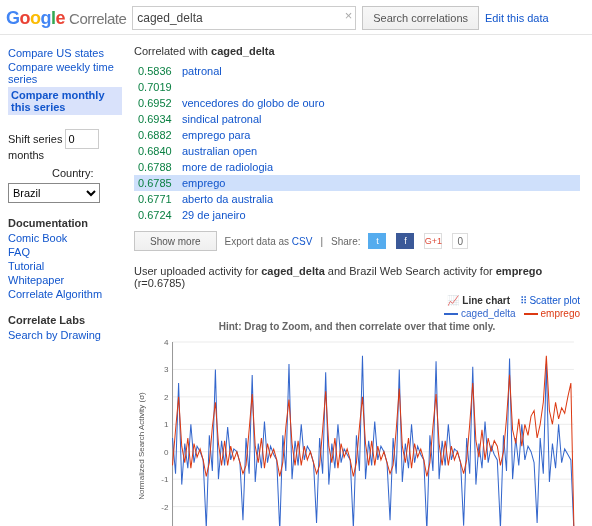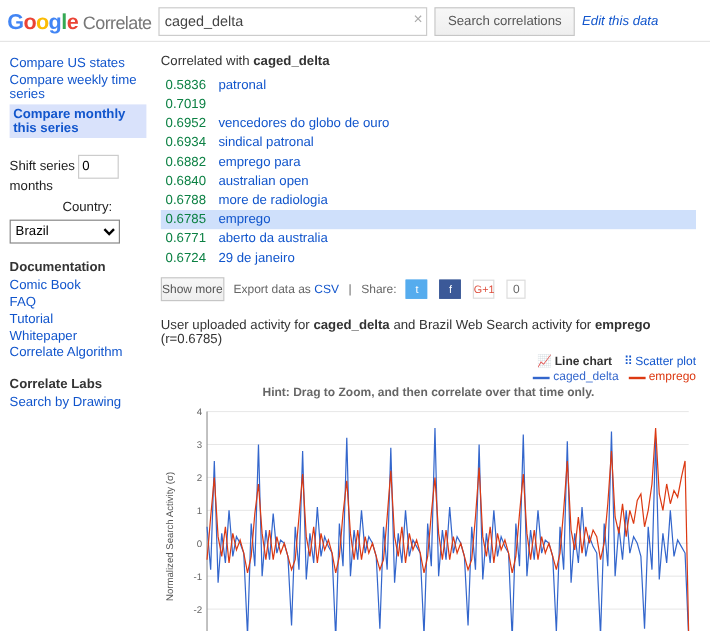--- a/index.html
+++ b/index.html
@@ -8,21 +8,21 @@
   
   .header { display: flex; align-items: center; padding: 6px 8px 4px 6px; border-bottom: 1px solid #e5e5e5; gap: 6px; }
   .logo { font-family: Arial, sans-serif; font-size: 18px; font-weight: bold; letter-spacing: -0.5px; display: flex; align-items: baseline; }
   .logo .g1 { color: #4285F4; } .logo .o1 { color: #EA4335; } .logo .o2 { color: #FBBC05; }
   .logo .g2 { color: #4285F4; } .logo .l  { color: #34A853; } .logo .e  { color: #EA4335; }
   .logo .sub { color: #777; font-weight: normal; margin-left: 4px; font-size: 15px; }
   .search-wrap { position: relative; }
   .search-input { width: 200px; height: 20px; border: 1px solid #ccc; padding: 1px 18px 1px 4px; font-size: 12px; color: #444; }
   .clear-x { position: absolute; right: 4px; top: 2px; color: #aaa; font-size: 13px; cursor: pointer; }
   .gbtn { height: 24px; border: 1px solid #c6c6c6; background: linear-gradient(#f7f7f7,#efefef); color: #555; padding: 0 10px; font-size: 11px; cursor: pointer; }
-  .edit-link { font-size: 11px; font-style: italic; }
+  .edit-link { font-size: 11px; }
 
   
   .body { display: flex; }
   .sidebar { width: 128px; padding: 10px 6px 10px 8px; box-sizing: border-box; }
   .main { flex: 1; padding: 10px 12px 10px 6px; box-sizing: border-box; }
 
   .side-link { display: block; margin: 2px 0; }
   .side-active { display: block; margin: 2px 0 6px 0; padding: 2px 3px; background: #d9e2fb; color: #1155cc; font-weight: bold; }
   .side-block { margin-bottom: 14px; }
   .side-head { font-weight: bold; color: #333; margin: 8px 0 3px 0; }
@@ -32,21 +32,21 @@
 
   
   .corr-head { color: #333; margin-bottom: 6px; }
   .corr-list { margin-bottom: 8px; }
   .corr-row { padding: 2px 4px; display: flex; gap: 6px; }
   .corr-row.highlight { background: #cfe0fb; }
   .corr-score { color: #0b8043; width: 38px; }
   .corr-term { color: #1155cc; }
 
   .toolbar-row { display: flex; align-items: center; gap: 8px; margin: 8px 0 14px 0; font-size: 10px; color: #666; }
-  .small-btn { height: 20px; border: 1px solid #c6c6c6; background: linear-gradient(#f7f7f7,#efefef); color: #555; padding: 0 0; font-size: 10px; cursor: pointer; }
+  .small-btn { height: 20px; border: 1px solid #c6c6c6; background: linear-gradient(#f7f7f7,#efefef); color: #555; padding: 0 15px; font-size: 10px; cursor: pointer; }
   .share-ic { display:inline-flex; align-items:center; justify-content:center; width:16px; height:14px; border:1px solid #ddd; font-size:9px; margin-right:2px;}
   .ic-t { background:#55acee; color:#fff; border-color:#55acee;}
   .ic-f { background:#3b5998; color:#fff; border-color:#3b5998;}
   .ic-g { background:#fff; color:#dd4b39;}
   .share-count { border:1px solid #ddd; padding: 0 4px; height:14px; display:inline-flex; align-items:center;}
 
   
   .chart-desc { font-size: 11px; color: #333; margin-bottom: 6px; }
   .chart-head-row { display: flex; justify-content: flex-end; gap: 10px; font-size: 10px; margin-bottom: 2px; }
   .chart-head-row .opt { display:flex; align-items:center; gap:2px; color:#1155cc; cursor:pointer;}

